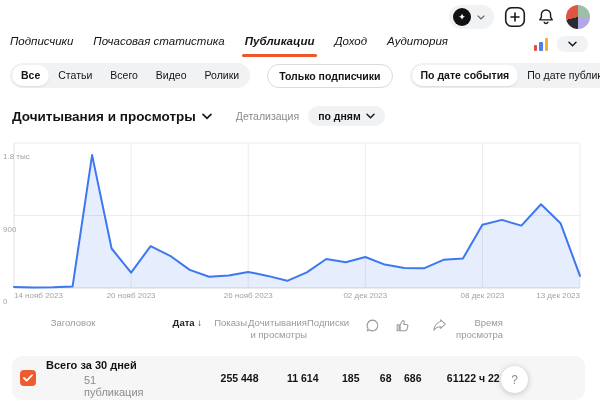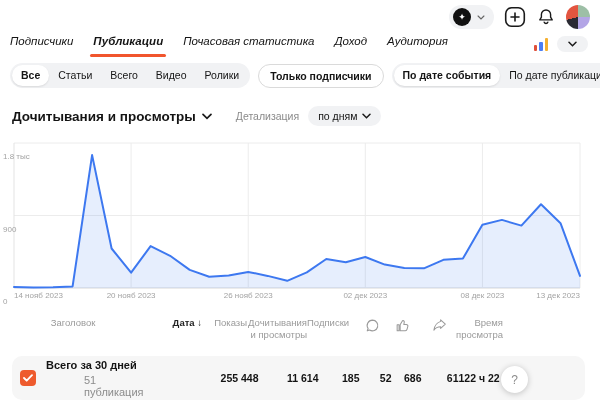--- a/index.html
+++ b/index.html
@@ -24,31 +24,31 @@
   .tab.active { font-weight:700; }
   .tab.active::after { content:""; position:absolute; left:-3px; right:-3px; bottom:0; height:3px; border-radius:3px; background:#f1552d; }
   .daterow { position:absolute; top:36px; right:12px; display:flex; align-items:center; gap:9px; }
   .mini-bars { display:flex; align-items:flex-end; gap:2px; height:13px; }
   .mini-bars span { width:3.5px; border-radius:1px; display:block; }
   .mini-bars .b1 { height:6px; background:#e0503a; }
   .mini-bars .b2 { height:9px; background:#4b7ef5; }
   .mini-bars .b3 { height:13px; background:#f5b031; }
   .date-pill { background:#f1f2f4; border-radius:14px; padding:5px 11px; font-size:10.5px; font-weight:600; display:flex; gap:6px; align-items:center; cursor:pointer; white-space:nowrap; }
   
-  .filters { position:absolute; top:63px; left:10px; right:12px; display:flex; align-items:center; gap:8px; }
+  .filters { position:absolute; top:63px; left:10px; right:12px; display:flex; align-items:center; gap:17px; }
   .seg { background:#f1f2f4; border-radius:15px; padding:2px; display:flex; align-items:center; }
   .opt { font-size:10.5px; line-height:13px; padding:4px 9px; border-radius:12px; cursor:pointer; white-space:nowrap; color:#141414; }
   .opt.sel { background:#fff; font-weight:600; box-shadow:0 1px 2px rgba(0,0,0,.10); }
   .chip-outline { border:1px solid #dadada; background:#fff; border-radius:15px; padding:5px 11px; font-size:10.5px; font-weight:700; white-space:nowrap; cursor:pointer; }
   .fspacer { flex:1; }
   
   .chart-head { position:absolute; top:106px; left:12px; display:flex; align-items:center; }
   .metric { font-size:13.5px; font-weight:700; display:flex; gap:6px; align-items:center; cursor:pointer; }
   .detail-label { margin-left:24px; font-size:10.5px; color:#8a8a8a; }
-  .gran-pill { margin-left:9px; background:#f1f2f4; border-radius:13px; padding:4px 10px; font-size:10.5px; font-weight:400; display:flex; gap:5px; align-items:center; cursor:pointer; }
+  .gran-pill { margin-left:9px; background:#f1f2f4; border-radius:13px; padding:4px 10px; font-size:10.5px; font-weight:700; display:flex; gap:5px; align-items:center; cursor:pointer; }
   
   .chart-wrap { position:absolute; top:130px; left:0; width:600px; height:172px; }
   .chart-wrap svg { position:absolute; left:0; top:0; }
   .ylab { position:absolute; left:3px; font-size:8px; color:#a3a3a3;margin-top:19px; }
   .xlab { position:absolute; top:161px; font-size:8px; color:#a3a3a3; white-space:nowrap; }
   
   .tgrid { display:grid; grid-template-columns:1fr 70px 45px 60px 41px 32px 30px 37px 56px 82px; }
   .thead { position:absolute; top:317px; left:12px; right:15px; align-items:start; }
   .th { font-size:9.5px; color:#9a9a9a; text-align:right; line-height:1.3; }
   .th.first { text-align:center; padding-left:2px; }
@@ -86,22 +86,22 @@
       <svg width="20" height="20" viewBox="0 0 20 20">
           <path d="M10 3a4.6 4.6 0 0 0-4.6 4.6v2.6L3.8 12.9h12.4l-1.6-2.7V7.6A4.6 4.6 0 0 0 10 3z" stroke="#1a1a1a" stroke-width="1.4" fill="none" stroke-linejoin="round"></path>
           <path d="M8.2 15.2a1.9 1.9 0 0 0 3.6 0" stroke="#1a1a1a" stroke-width="1.4" fill="none" stroke-linecap="round"></path>
         </svg>
     </button>
     <div class="avatar"></div>
   </header>
 
   <nav class="tabs">
     <div class="tab">Подписчики</div>
+    <div class="tab">Почасовая статистика</div>
     <div class="tab active">Публикации</div>
-    <div class="tab">Почасовая статистика</div>
     <div class="tab">Доход</div>
     <div class="tab">Аудитория</div>
   </nav>
   <div class="daterow">
     <div class="mini-bars">
         <span class="b1"></span>
         <span class="b2"></span>
         <span class="b3"></span>
       </div>
     <div class="date-pill">
@@ -206,21 +206,21 @@
       </span>
       <span>
         <div class="sum-title">Всего за 30 дней</div>
         <div class="sum-sub">51 публикация</div>
       </span>
     </div>
     <div></div>
     <div class="sum-val">255 448</div>
     <div class="sum-val">11 614</div>
     <div class="sum-val">185</div>
-    <div class="sum-val">52</div>
+    <div class="sum-val">68</div>
     <div class="sum-val">686</div>
     <div class="sum-val">61</div>
     <div class="sum-val">122 ч 22 мин</div>
     <div></div>
   </div>
 
   <div class="help">?</div>
 
 </div>
 

